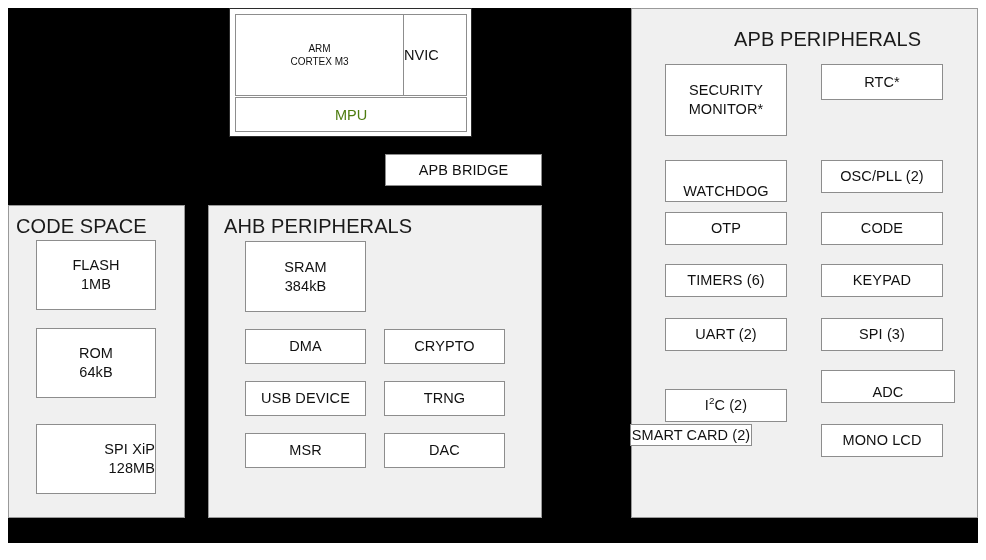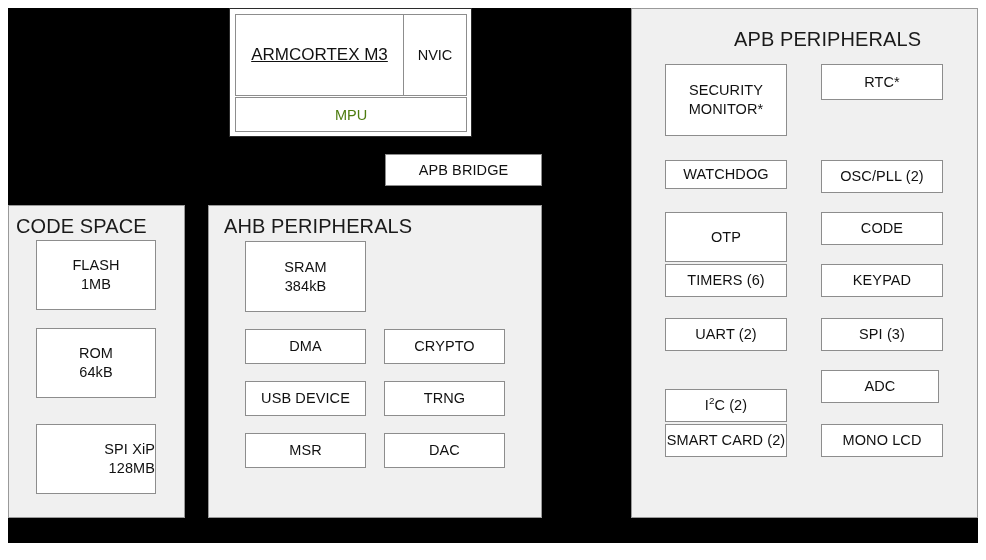--- a/index.html
+++ b/index.html
@@ -83,36 +83,34 @@
     width: 232px;
     height: 82px;
     background: #ffffff;
     border: 1px solid #8d8d8d;
     box-sizing: border-box;
     display: flex;
   }
   .cpu-core .core-main {
     flex: 0 0 168px;
     display: flex;
-    flex-direction: row;
+    flex-direction: column;
     align-items: center;
     justify-content: center;
-    font-size: 17px;
+    font-size: 10px;
     color: #111111;
     line-height: 1.3;
     text-align: center;
     border-right: 1px solid #8d8d8d;
     box-sizing: border-box;
-    text-decoration: underline;
   }
   .cpu-core .core-nvic {
     flex: 1 1 auto;
     display: flex;
     align-items: center;
-    justify-content: center;
     font-size: 14.5px;
     color: #111111;
   }
   .cpu-mpu {
     position: absolute;
     left: 5px;
     top: 88px;
     width: 232px;
     height: 35px;
     background: #ffffff;
@@ -196,54 +194,54 @@
     <span>DAC</span>
   </div>
 
   <div class="panel" style="left:631px; top:8px; width:347px; height:510px;"></div>
   <div class="panel-title" style="left:734px; top:28px;">APB PERIPHERALS</div>
 
   <div class="block" style="left:665px; top:64px; width:122px; height:72px;">
     <span>SECURITY</span>
     <span class="l2">MONITOR*</span>
   </div>
-  <div class="block" style="left:665px; top:160px; width:122px; height:29px;">
+  <div class="block" style="left:665px; top:160px; width:122px; height:42px;justify-content:flex-end;">
     <span>WATCHDOG</span>
   </div>
-  <div class="block" style="left:665px; top:212px; width:122px; height:50px;">
+  <div class="block" style="left:665px; top:212px; width:122px; height:33px;">
     <span>OTP</span>
   </div>
   <div class="block" style="left:665px; top:264px; width:122px; height:33px;">
     <span>TIMERS (6)</span>
   </div>
   <div class="block" style="left:665px; top:318px; width:122px; height:33px;">
     <span>UART (2)</span>
   </div>
   <div class="block" style="left:665px; top:389px; width:122px; height:33px;">
     <span>I<sup>2</sup>C (2)</span>
   </div>
-  <div class="block" style="left:665px; top:424px; width:122px; height:33px;">
+  <div class="block" style="left:630px; top:424px; width:122px; height:22px;">
     <span>SMART CARD (2)</span>
   </div>
 
   <div class="block" style="left:821px; top:64px; width:122px; height:36px;">
     <span>RTC*</span>
   </div>
   <div class="block" style="left:821px; top:160px; width:122px; height:33px;align-items:center;">
     <span>OSC/PLL (2)</span>
   </div>
   <div class="block" style="left:821px; top:212px; width:122px; height:33px;">
     <span>CODE</span>
   </div>
   <div class="block" style="left:821px; top:264px; width:122px; height:33px;">
     <span>KEYPAD</span>
   </div>
   <div class="block" style="left:821px; top:318px; width:122px; height:33px;">
     <span>SPI (3)</span>
   </div>
-  <div class="block" style="left:821px; top:370px; width:118px; height:33px;">
+  <div class="block" style="left:821px; top:370px; width:134px; height:33px;justify-content:flex-end;">
     <span>ADC</span>
   </div>
   <div class="block" style="left:821px; top:424px; width:122px; height:33px;">
     <span>MONO LCD</span>
   </div>
 
 </div>
 
 </body></html>

